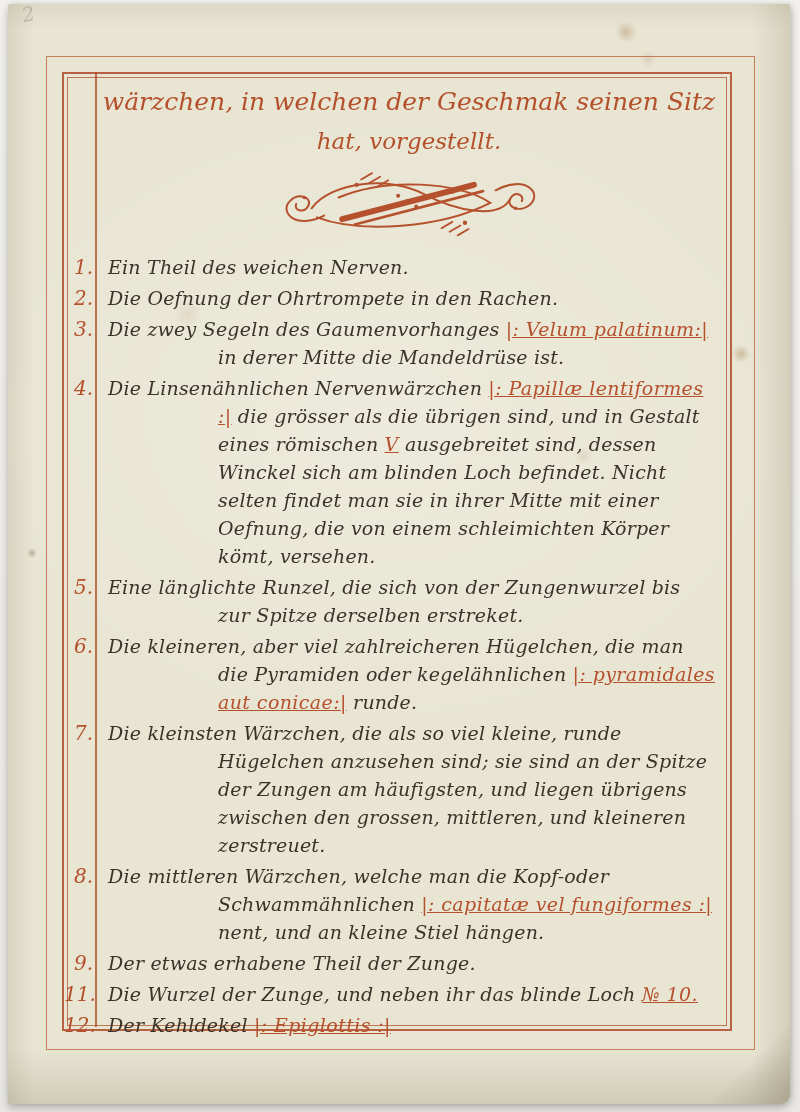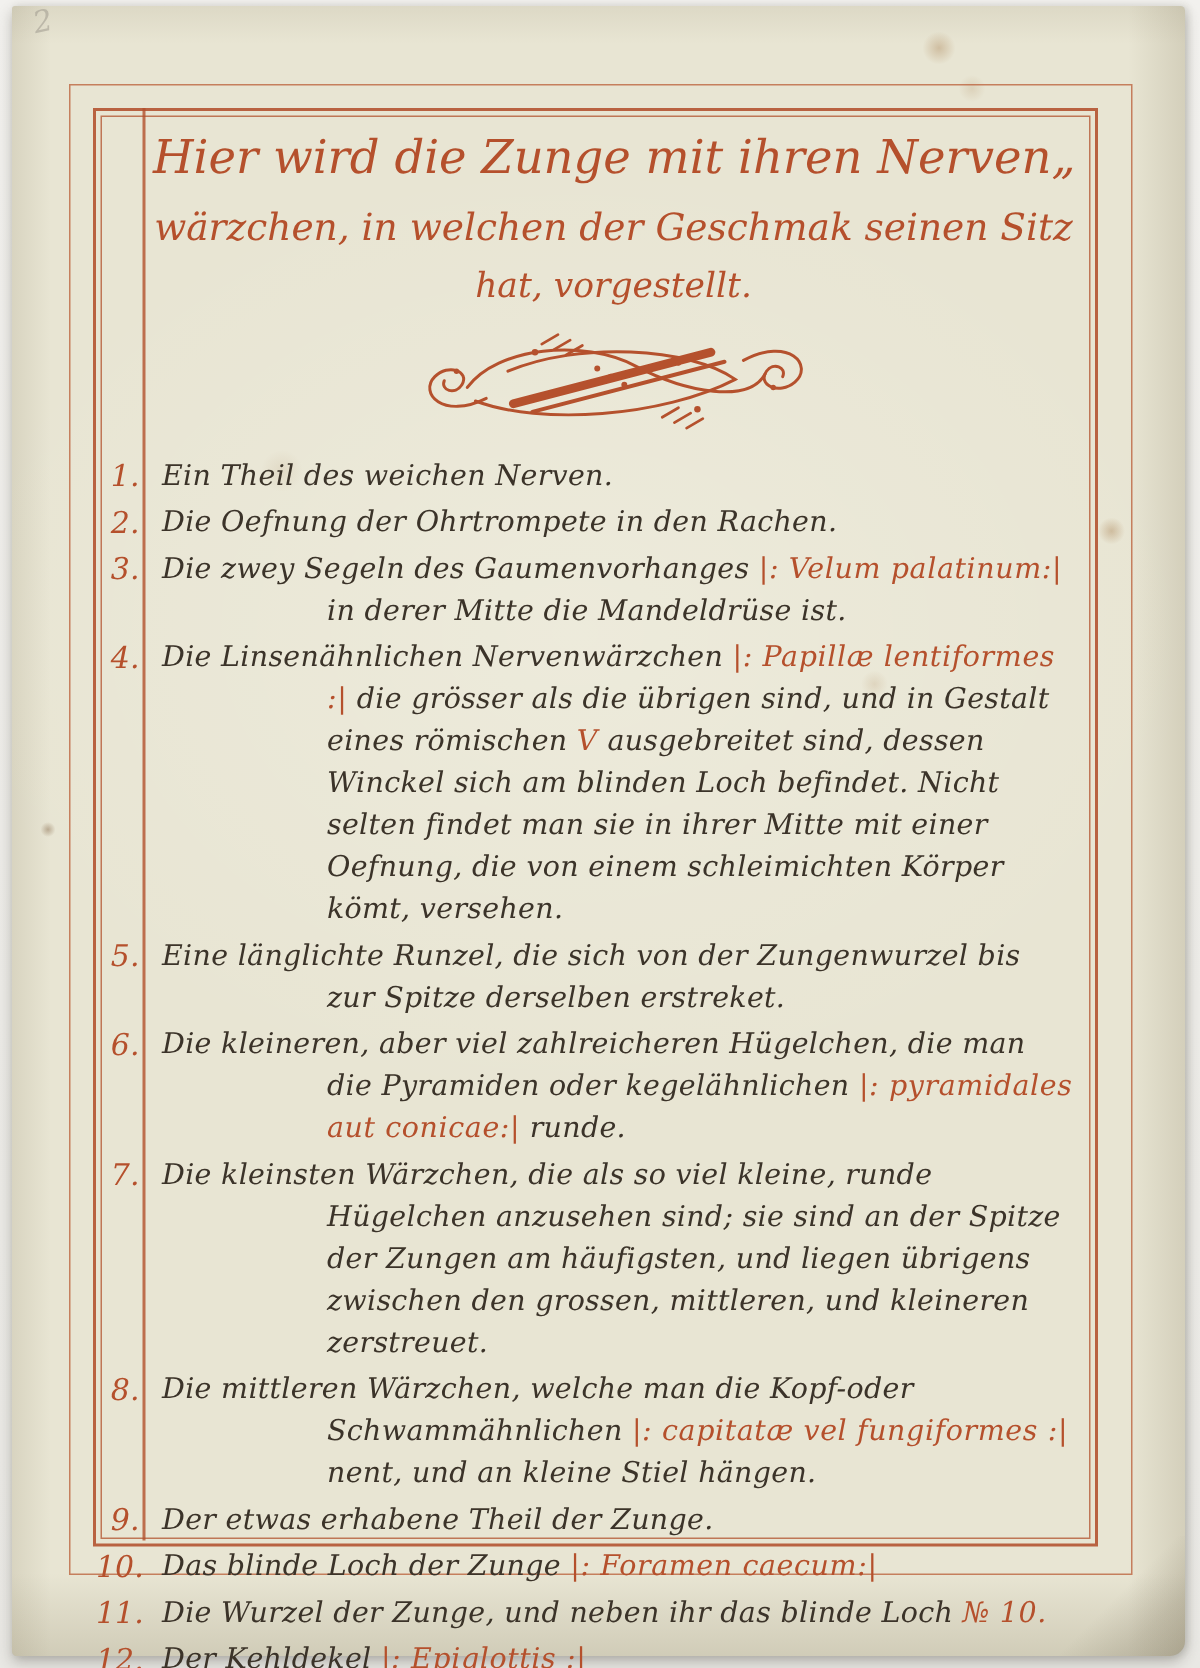--- a/index.html
+++ b/index.html
@@ -75,40 +75,39 @@
     flex: none; width: 29px; margin-right: 15px;
     text-align: right; color: #b5502c;
     font-size: 20px; line-height: 28px;
   }
   .itext {
     flex: 1; color: #3b3329;
     font-size: 19px; line-height: 28px;
     padding-left: 110px; text-indent: -110px;
     letter-spacing: .2px;
   }
-  .itext .red-ink { letter-spacing: .4px; }
+  .itext .red-ink { letter-spacing: .4px; text-decoration: underline; }
 </style>
 </head>
 <body>
 
 <div class="stage">
   <div class="paper">
 
     <div class="pencil-mark">2</div>
 
     <div class="frame-outer"></div>
     <div class="frame-double">
       <div class="frame-double-inner"></div>
     </div>
     <div class="number-divider"></div>
 
     <div class="content">
 
       <div class="title-block">
-        <div class="title-l1 red-ink">Hier wird die Zunge mit ihren Nerven„</div>
         <div class="title-l2 red-ink">wärzchen, in welchen der Geschmak seinen Sitz</div>
         <div class="title-l3 red-ink">hat, vorgestellt.</div>
       </div>
 
       <div class="ornament-wrap">
         <svg width="272" height="74" viewBox="0 0 300 82">
           <g fill="none" stroke="#b5512d" stroke-linecap="round">
             <path d="M56,56 C24,72 6,52 18,40 C28,30 44,36 38,46 C33,54 22,50 25,43" stroke-width="2.2"></path>
             <path d="M246,28 C280,10 298,32 284,44 C272,54 256,46 263,36 C268,29 278,33 275,40" stroke-width="2.2"></path>
             <path d="M42,48 C64,18 128,12 166,32 C204,52 250,60 262,38" stroke-width="2.2"></path>
@@ -167,24 +166,20 @@
           </div>
           <div class="row">
             <span class="num">8.</span>
             <span class="itext"><span>Die mittleren Wärzchen, welche man die Kopf-oder Schwammähnlichen </span><span class="red-ink">|: capitatæ vel fungiformes :|</span><span> nent, und an kleine Stiel hängen.</span></span>
           </div>
           <div class="row">
             <span class="num">9.</span>
             <span class="itext"><span>Der etwas erhabene Theil der Zunge.</span></span>
           </div>
           <div class="row">
-            <span class="num">10.</span>
-            <span class="itext"><span>Das blinde Loch der Zunge </span><span class="red-ink">|: Foramen caecum:|</span></span>
-          </div>
-          <div class="row">
             <span class="num">11.</span>
             <span class="itext"><span>Die Wurzel der Zunge, und neben ihr das blinde Loch </span><span class="red-ink">№ 10.</span></span>
           </div>
           <div class="row">
             <span class="num">12.</span>
             <span class="itext"><span>Der Kehldekel </span><span class="red-ink">|: Epiglottis :|</span></span>
           </div>
         </div>
 
     </div>

